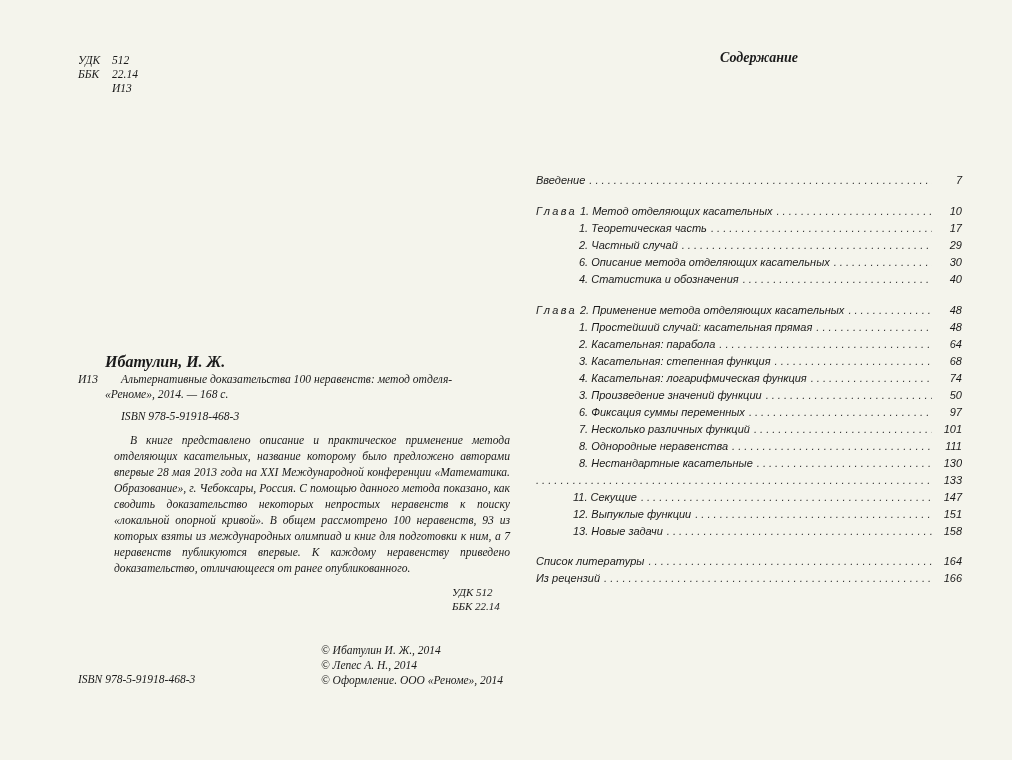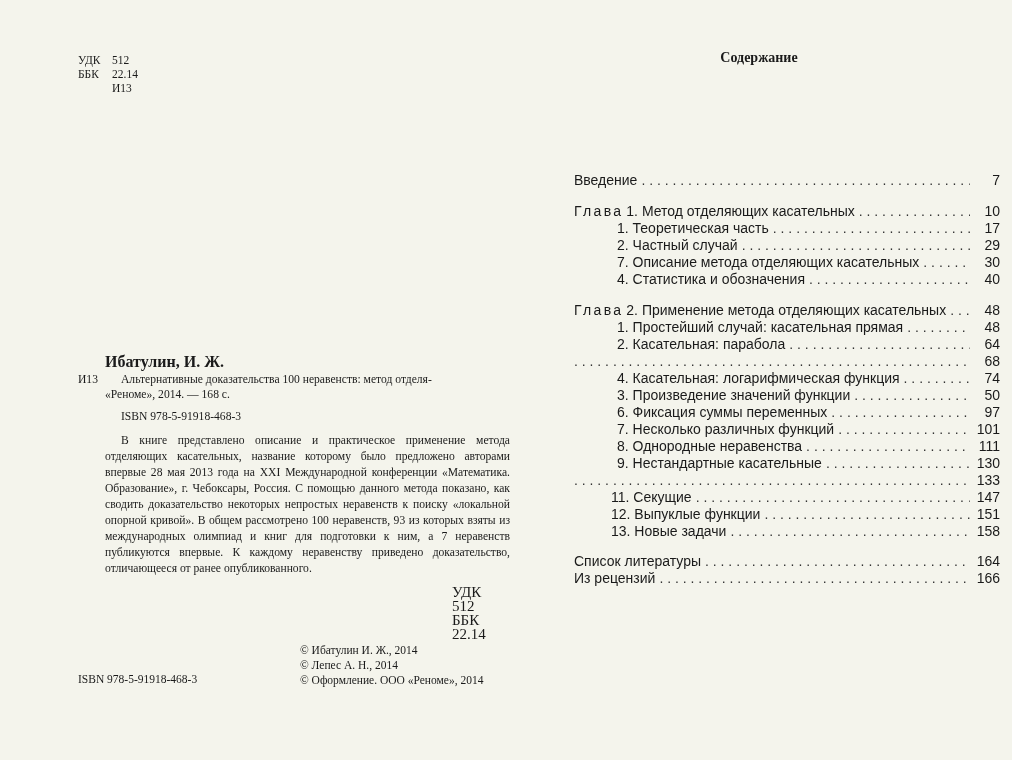--- a/index.html
+++ b/index.html
@@ -3,46 +3,46 @@
   <meta charset="utf-8">
   <style>
     html, body { margin: 0; padding: 0; }
     body {
       width: 1012px; height: 760px; overflow: hidden;
       background: #f4f4ec;
       font-family: "Liberation Serif", "DejaVu Serif", serif;
       color: #1a1a1a;
       position: relative;
     }
-    .page { position: absolute; top: 0; height: 588px; }
+    .page { position: absolute; top: 0; height: 588px; font-style: italic; }
     .page-left { left: 0; width: 506px; }
     .page-right { left: 506px; width: 506px; }
 
     
     .udk-block { position: absolute; left: 78px; top: 53px; font-size: 11.5px; line-height: 14px; }
     .udk-row { display: flex; }
     .udk-row .k { width: 34px; }
     .udk-row .k.empty { width: 34px; }
 
     .entry { position: absolute; left: 78px; top: 354px; width: 432px; font-size: 11.6px; line-height: 15.5px; }
     .author { margin-left: 27px; font-weight: bold; font-size: 16px; margin-bottom: 2px; }
     .code-line { display: flex; }
     .code-line .code { width: 27px; flex: none; }
     .code-line .text { flex: 1; text-align: justify; }
     .indent-27 { margin-left: 27px; text-align: justify; }
     .isbn-line { margin-left: 27px; margin-top: 6px; padding-left: 16px; }
-    .annotation { margin-left: 27px; margin-top: 9px; text-align: justify; text-indent: 16px; line-height: 16px; }
-    .annotation-codes { position: absolute; left: 452px; top: 585px; font-size: 15px; line-height: 14px; }
+    .annotation { margin-left: 36px; margin-top: 9px; text-align: justify; text-indent: 16px; line-height: 16px; }
+    .annotation-codes { position: absolute; left: 452px; top: 585px; font-size: 11px; line-height: 14px; }
 
     .isbn-bottom { position: absolute; left: 78px; top: 673px; font-size: 11.5px; }
-    .copyrights { position: absolute; left: 300px; top: 643px; font-size: 11.5px; line-height: 15px; }
+    .copyrights { position: absolute; left: 321px; top: 643px; font-size: 11.5px; line-height: 15px; }
 
     
     .toc-title { position: absolute; left: 0; width: 506px; top: 50px; text-align: center; font-weight: bold; font-size: 14px; }
-    .toc { position: absolute; left: 30px; top: 172px; width: 426px; font-family: "Liberation Sans", "DejaVu Sans", sans-serif; font-size: 14px; margin-left: 38px; }
+    .toc { position: absolute; left: 30px; top: 172px; width: 426px; font-family: "Liberation Sans", "DejaVu Sans", sans-serif; font-size: 11px; }
     .toc-row { display: flex; align-items: baseline; height: 17px; line-height: 17px; }
     .toc-row .label { white-space: nowrap; padding-right: 4px; }
     .toc-row .dots { flex: 1; overflow: hidden; white-space: nowrap; letter-spacing: 2.6px; color: #333; }
     .toc-row .dots::before { content: ". . . . . . . . . . . . . . . . . . . . . . . . . . . . . . . . . . . . . . . . . . . . . . . . . . . . . . . . . . . . . . . . . . . . . . . . . . . . . . . . . . . . . . . . . . . . . . . . ."; letter-spacing: 0; }
     .toc-row .page-num { width: 26px; text-align: right; flex: none; padding-left: 4px; }
     .toc-row.sub .label { padding-left: 43px; }
     .toc-row.sub.two-digit .label { padding-left: 37px; }
     .toc-row .chapter-word { letter-spacing: 2.3px; margin-right: 3px; }
     .gap-big { height: 14px; }
     .gap-med { height: 13px; }
@@ -111,21 +111,21 @@
       <span class="label">1. Теоретическая часть</span>
       <span class="dots"></span>
       <span class="page-num">17</span>
     </div>
     <div class="toc-row sub">
       <span class="label">2. Частный случай</span>
       <span class="dots"></span>
       <span class="page-num">29</span>
     </div>
     <div class="toc-row sub">
-      <span class="label">7. Описание метода отделяющих касательных</span>
+      <span class="label">6. Описание метода отделяющих касательных</span>
       <span class="dots"></span>
       <span class="page-num">30</span>
     </div>
     <div class="toc-row sub">
       <span class="label">4. Статистика и обозначения</span>
       <span class="dots"></span>
       <span class="page-num">40</span>
     </div>
     <div class="gap-big"></div>
 
@@ -138,20 +138,21 @@
       <span class="label">1. Простейший случай: касательная прямая</span>
       <span class="dots"></span>
       <span class="page-num">48</span>
     </div>
     <div class="toc-row sub">
       <span class="label">2. Касательная: парабола</span>
       <span class="dots"></span>
       <span class="page-num">64</span>
     </div>
     <div class="toc-row sub">
+      <span class="label">3. Касательная: степенная функция</span>
       <span class="dots"></span>
       <span class="page-num">68</span>
     </div>
     <div class="toc-row sub">
       <span class="label">4. Касательная: логарифмическая функция</span>
       <span class="dots"></span>
       <span class="page-num">74</span>
     </div>
     <div class="toc-row sub">
       <span class="label">3. Произведение значений функции</span>
@@ -167,21 +168,21 @@
       <span class="label">7. Несколько различных функций</span>
       <span class="dots"></span>
       <span class="page-num">101</span>
     </div>
     <div class="toc-row sub">
       <span class="label">8. Однородные неравенства</span>
       <span class="dots"></span>
       <span class="page-num">111</span>
     </div>
     <div class="toc-row sub">
-      <span class="label">9. Нестандартные касательные</span>
+      <span class="label">8. Нестандартные касательные</span>
       <span class="dots"></span>
       <span class="page-num">130</span>
     </div>
     <div class="toc-row sub two-digit">
       <span class="dots"></span>
       <span class="page-num">133</span>
     </div>
     <div class="toc-row sub two-digit">
       <span class="label">11. Секущие</span>
       <span class="dots"></span>

